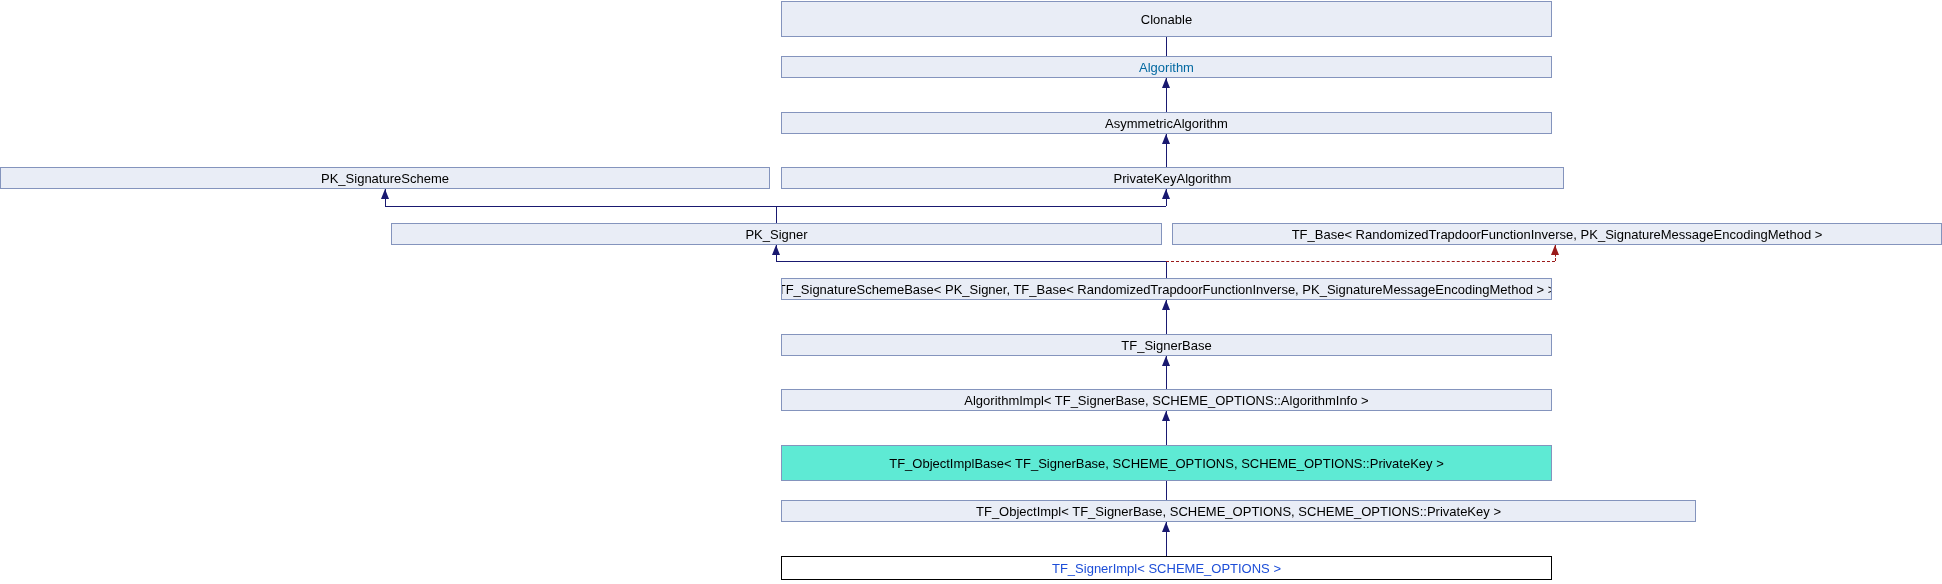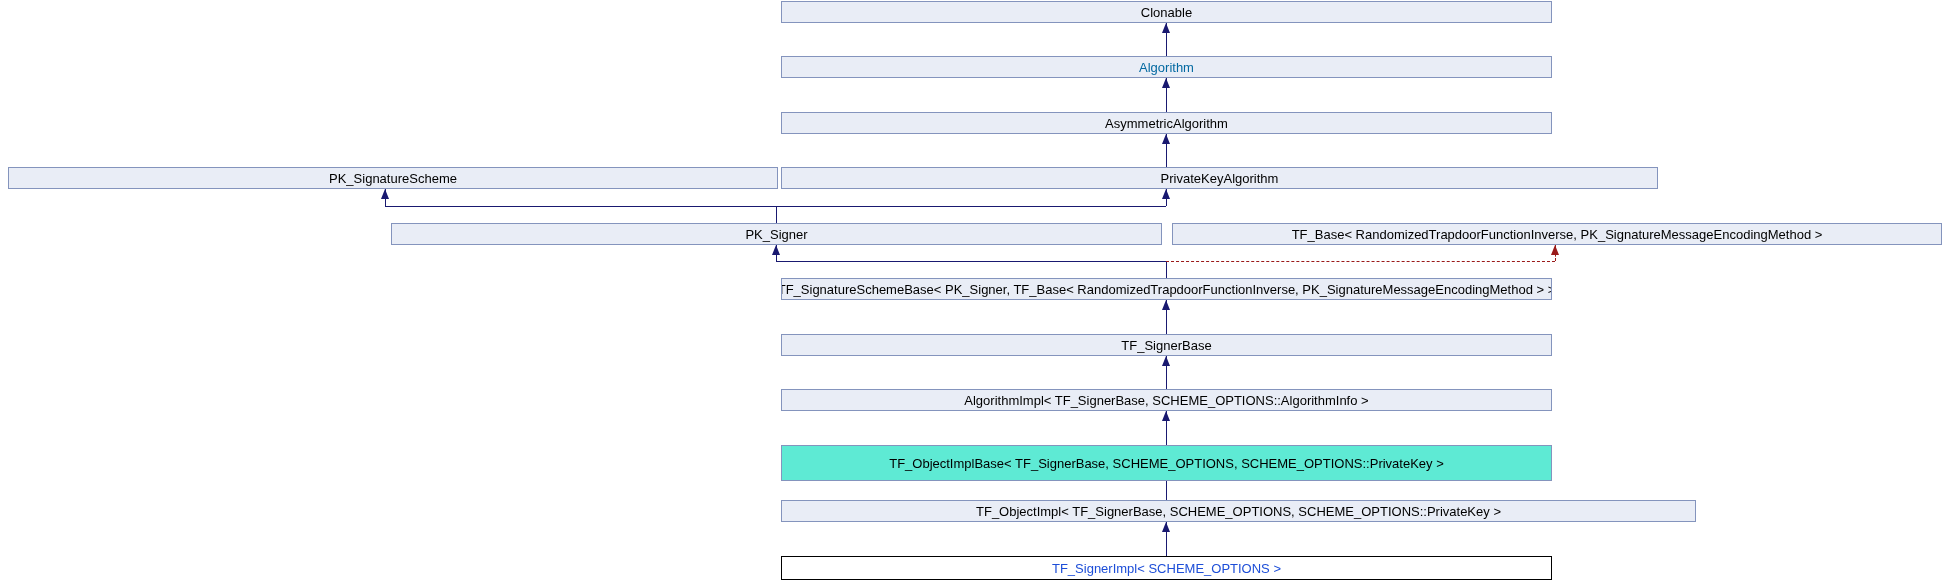--- a/index.html
+++ b/index.html
@@ -55,25 +55,25 @@
     <div class="seg" style="left: 1166px; top: 300px; height: 34px; border-left: 1px solid rgb(25, 25, 112);"></div>
     <div class="arrow" style="left: 1162px; top: 300px; border-left: 4.5px solid transparent; border-right: 4.5px solid transparent; border-bottom: 10px solid rgb(25, 25, 112);"></div>
     <div class="seg" style="left: 1166px; top: 356px; height: 33px; border-left: 1px solid rgb(25, 25, 112);"></div>
     <div class="arrow" style="left: 1162px; top: 356px; border-left: 4.5px solid transparent; border-right: 4.5px solid transparent; border-bottom: 10px solid rgb(25, 25, 112);"></div>
     <div class="seg" style="left: 1166px; top: 411px; height: 34px; border-left: 1px solid rgb(25, 25, 112);"></div>
     <div class="arrow" style="left: 1162px; top: 411px; border-left: 4.5px solid transparent; border-right: 4.5px solid transparent; border-bottom: 10px solid rgb(25, 25, 112);"></div>
     <div class="seg" style="left: 1166px; top: 467px; height: 33px; border-left: 1px solid rgb(25, 25, 112);"></div>
     <div class="arrow" style="left: 1162px; top: 467px; border-left: 4.5px solid transparent; border-right: 4.5px solid transparent; border-bottom: 10px solid rgb(25, 25, 112);"></div>
     <div class="seg" style="left: 1166px; top: 522px; height: 34px; border-left: 1px solid rgb(25, 25, 112);"></div>
     <div class="arrow" style="left: 1162px; top: 522px; border-left: 4.5px solid transparent; border-right: 4.5px solid transparent; border-bottom: 10px solid rgb(25, 25, 112);"></div>
-    <div class="node" style="left: 781px; top: 1px; width: 771px; height: 22px; background: rgb(233, 237, 246); border: 1px solid rgb(132, 148, 189); color: rgb(0, 0, 0);">Clonable</div>
+    <div class="node" style="left: 781px; top: 1px; width: 771px; height: 36px; background: rgb(233, 237, 246); border: 1px solid rgb(132, 148, 189); color: rgb(0, 0, 0);">Clonable</div>
     <div class="node" style="left: 781px; top: 56px; width: 771px; height: 22px; background: rgb(233, 237, 246); border: 1px solid rgb(132, 148, 189); color: #0369a1;">Algorithm</div>
     <div class="node" style="left: 781px; top: 112px; width: 771px; height: 22px; background: rgb(233, 237, 246); border: 1px solid rgb(132, 148, 189); color: rgb(0, 0, 0);">AsymmetricAlgorithm</div>
-    <div class="node" style="left: 0px; top: 167px; width: 770px; height: 22px; background: rgb(233, 237, 246); border: 1px solid rgb(132, 148, 189); color: rgb(0, 0, 0); margin-left: 8px;">PK_SignatureScheme</div>
-    <div class="node" style="left: 781px; top: 167px; width: 877px; height: 22px; background: rgb(233, 237, 246); border: 1px solid rgb(132, 148, 189); color: rgb(0, 0, 0);">PrivateKeyAlgorithm</div>
+    <div class="node" style="left: 0px; top: 167px; width: 770px; height: 22px; background: rgb(233, 237, 246); border: 1px solid rgb(132, 148, 189); color: rgb(0, 0, 0);">PK_SignatureScheme</div>
+    <div class="node" style="left: 781px; top: 167px; width: 783px; height: 22px; background: rgb(233, 237, 246); border: 1px solid rgb(132, 148, 189); color: rgb(0, 0, 0);">PrivateKeyAlgorithm</div>
     <div class="node" style="left: 391px; top: 223px; width: 771px; height: 22px; background: rgb(233, 237, 246); border: 1px solid rgb(132, 148, 189); color: rgb(0, 0, 0); text-align: right;">PK_Signer</div>
     <div class="node" style="left: 1172px; top: 223px; width: 770px; height: 22px; background: rgb(233, 237, 246); border: 1px solid rgb(132, 148, 189); color: rgb(0, 0, 0);">TF_Base&lt; RandomizedTrapdoorFunctionInverse, PK_SignatureMessageEncodingMethod &gt;</div>
     <div class="node" style="left: 781px; top: 334px; width: 771px; height: 22px; background: rgb(233, 237, 246); border: 1px solid rgb(132, 148, 189); color: rgb(0, 0, 0);">TF_SignerBase</div>
     <div class="node" style="left: 781px; top: 278px; width: 771px; height: 22px; background: rgb(233, 237, 246); border: 1px solid rgb(132, 148, 189); color: rgb(0, 0, 0);">TF_SignatureSchemeBase&lt; PK_Signer, TF_Base&lt; RandomizedTrapdoorFunctionInverse, PK_SignatureMessageEncodingMethod &gt; &gt;</div>
     <div class="node" style="left: 781px; top: 389px; width: 771px; height: 22px; background: rgb(233, 237, 246); border: 1px solid rgb(132, 148, 189); color: rgb(0, 0, 0);">AlgorithmImpl&lt; TF_SignerBase, SCHEME_OPTIONS::AlgorithmInfo &gt;</div>
     <div class="node" style="left: 781px; top: 445px; width: 771px; height: 36px; background: #5eead4; border: 1px solid rgb(132, 148, 189); color: rgb(0, 0, 0);">TF_ObjectImplBase&lt; TF_SignerBase, SCHEME_OPTIONS, SCHEME_OPTIONS::PrivateKey &gt;</div>
     <div class="node" style="left: 781px; top: 500px; width: 915px; height: 22px; background: rgb(233, 237, 246); border: 1px solid rgb(132, 148, 189); color: rgb(0, 0, 0);">TF_ObjectImpl&lt; TF_SignerBase, SCHEME_OPTIONS, SCHEME_OPTIONS::PrivateKey &gt;</div>
     <div class="node current" style="left: 781px; top: 556px; width: 771px; height: 24px; background: rgb(255, 255, 255); border: 1px solid rgb(0, 0, 0); color: #1d4ed8;">TF_SignerImpl&lt; SCHEME_OPTIONS &gt;</div>
   </div>
 

